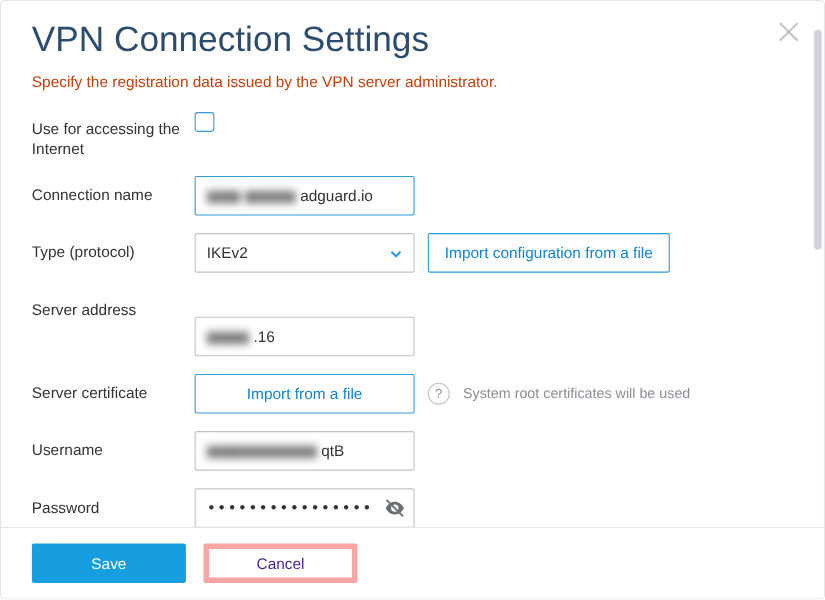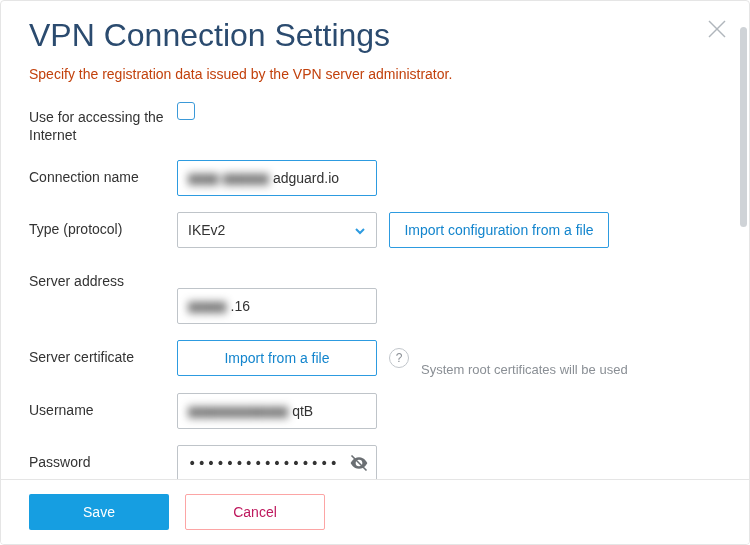--- a/index.html
+++ b/index.html
@@ -15,30 +15,30 @@
   .row .control { flex: 1; display: flex; align-items: center; gap: 12px; }
   .checkbox { width: 18px; height: 18px; border: 1.5px solid #3b99d8; border-radius: 3px; margin-top: 2px; cursor: pointer; background: #fff; }
   .text-input, .select { height: 36px; border: 1px solid #bfc4c9; border-radius: 2px; padding: 0 10px; font-size: 14px; color: #333; background: #fff; width: 200px; }
   .text-input.focused { border: 1.5px solid #2d9be0; }
   .select { display: flex; align-items: center; justify-content: space-between; cursor: pointer; gap: 44px; }
   .select .chevron { width: 12px; height: 12px; }
   .select .chevron svg { stroke: #2d9be0; stroke-width: 2; fill: none; }
   .outline-btn { height: 36px; border: 1px solid #2d9be0; background: #fff; color: #1385cd; font-size: 14px; display: inline-flex; align-items: center; justify-content: center; padding: 0 4px; cursor: pointer; border-radius: 2px; }
   .import-config { width: 220px; }
   .import-file { width: 200px; }
-  .hint { font-size: 13px; color: #8a8f95; margin-top: 22px; }
+  .hint { font-size: 13px; color: #8a8f95; margin-top: 10px; }
   .help { width: 20px; height: 20px; border: 1px solid #c0c5ca; border-radius: 50%; display: inline-flex; align-items: center; justify-content: center; font-size: 12px; color: #8a8f95; cursor: pointer; }
   .eye { position: absolute; right: 8px; top: 50%; transform: translateY(-50%); width: 20px; height: 20px; display: flex; align-items: center; justify-content: center; cursor: pointer; }
   .eye svg { fill: #6b6f73; }
   .password-wrap { position: relative; width: 200px; }
   .password-wrap .text-input { width: 100%; padding-right: 32px; font-family: monospace; letter-spacing: 1px; }
   .footer { border-top: 1px solid #e5e5e5; padding: 14px 28px; display: flex; gap: 16px; background: #fff; }
   .btn { height: 36px; min-width: 140px; font-size: 14px; border-radius: 2px; cursor: pointer; display: inline-flex; align-items: center; justify-content: center; }
   .btn-primary { background: #169ee1; color: #fff; border: none; }
-  .btn-secondary { background: #fff; color: #be185d; border: 1px solid #fca5a5; }
+  .btn-secondary { background: #fff; color: #4c1d95; border: 5px solid #fca5a5; }
   .scrollbar { position: absolute; right: 2px; top: 26px; width: 7px; height: 200px; background: #cfd3d7; border-radius: 4px; }
   .blur { filter: blur(4px); display:inline-block;}
 </style>
 </head>
 <body>
 
 <div class="dialog">
 
   <div class="close-btn">
     <svg width="22" height="22" viewBox="0 0 22 22">

